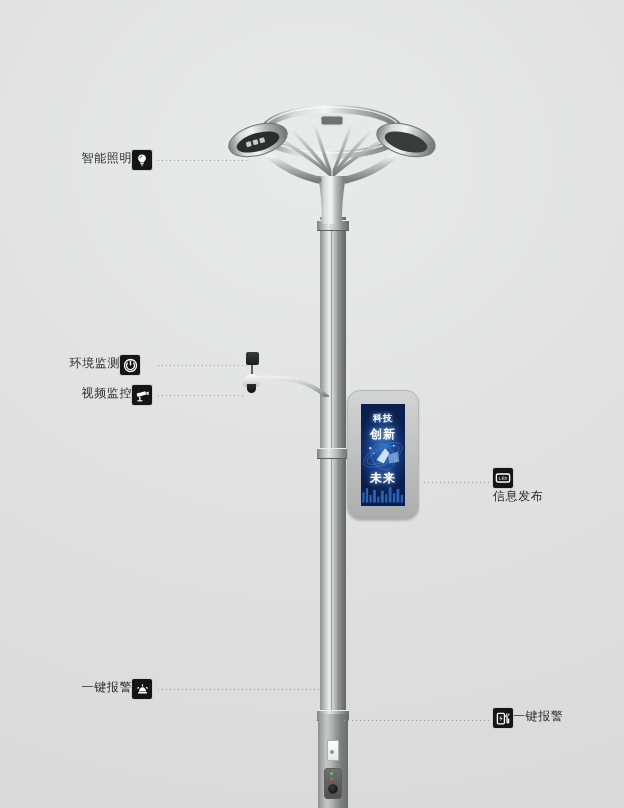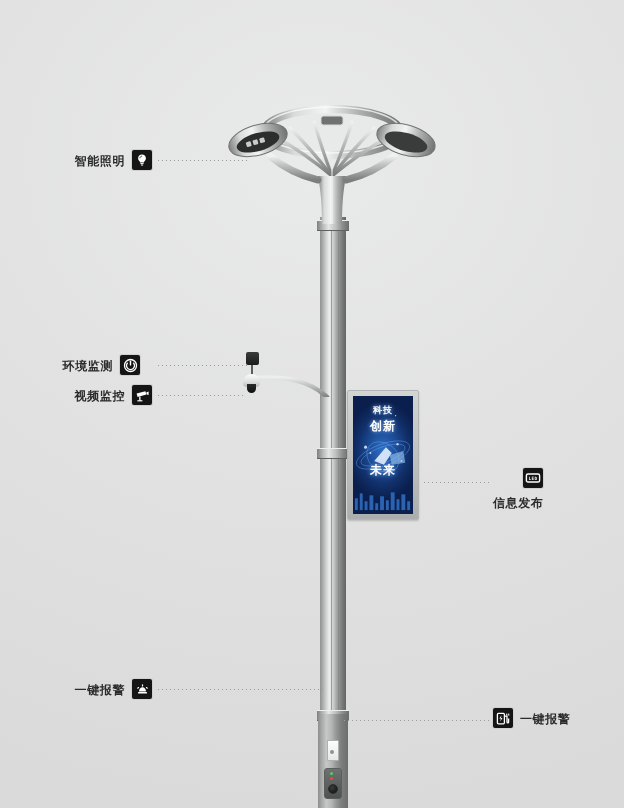--- a/index.html
+++ b/index.html
@@ -33,24 +33,23 @@
     font-size:4.5px;letter-spacing:1px;color:#5e6e86;line-height:6px;margin-top:1px;
     text-align:center;
   }
   .tagline{
     position:absolute;left:122px;top:36px;
     font-size:8px;color:#3d5a86;letter-spacing:.4px;white-space:nowrap;
     font-family:"DejaVu Sans",sans-serif;
   }
   
   .label{
-    position:absolute;display:flex;align-items:flex-end;gap:7px;
+    position:absolute;display:flex;align-items:flex-start;
     font-size:12px;color:#2b2b2b;white-space:nowrap;
     font-family:"DejaVu Sans",sans-serif;
-    font-weight:bold;
   }
   .label .txt{letter-spacing:.6px;}
   .ico{
     width:20px;height:20px;background:#151515;border-radius:2px;
     display:flex;align-items:center;justify-content:center;
     box-shadow:0 0 0 1px #cfd0cf;flex:0 0 auto;
   }
   .ico svg{display:block;}
   .lbl-left{justify-content:flex-end;}
   
@@ -84,22 +83,22 @@
     background:linear-gradient(90deg,
       #8b8e8c 0%, #a6a8a7 12%, #c6c8c7 28%, #b4b6b5 45%,
       #959896 60%, #7b7e7c 78%, #6b6e6c 100%);
   }
   
   .head{position:absolute;left:222px;top:22px;width:220px;height:140px;}
   
   .screen{
     position:absolute;left:347px;top:328px;width:72px;height:130px;
     background:linear-gradient(180deg,#d3d5d4 0%,#bfc1c0 50%,#acaead 100%);
-    border:1px solid #b3b5b4;border-radius:2px;
-    padding:5px;box-sizing:border-box;
+    border:1px solid #b3b5b4;border-radius:13px;
+    padding:13px;box-sizing:border-box;
     box-shadow:0 1px 2px rgba(0,0,0,.18);
   }
   .screen-inner{
     position:relative;width:100%;height:100%;overflow:hidden;
     background:
       radial-gradient(60% 42% at 50% 46%, #2f6fc4 0%, #1d4d98 38%, #11306b 70%, #0a1f4d 100%),
       linear-gradient(180deg,#0b2252 0%,#123a7d 45%,#071634 100%);
   }
   .screen-txt{
     position:absolute;width:100%;text-align:center;color:#ffffff;

